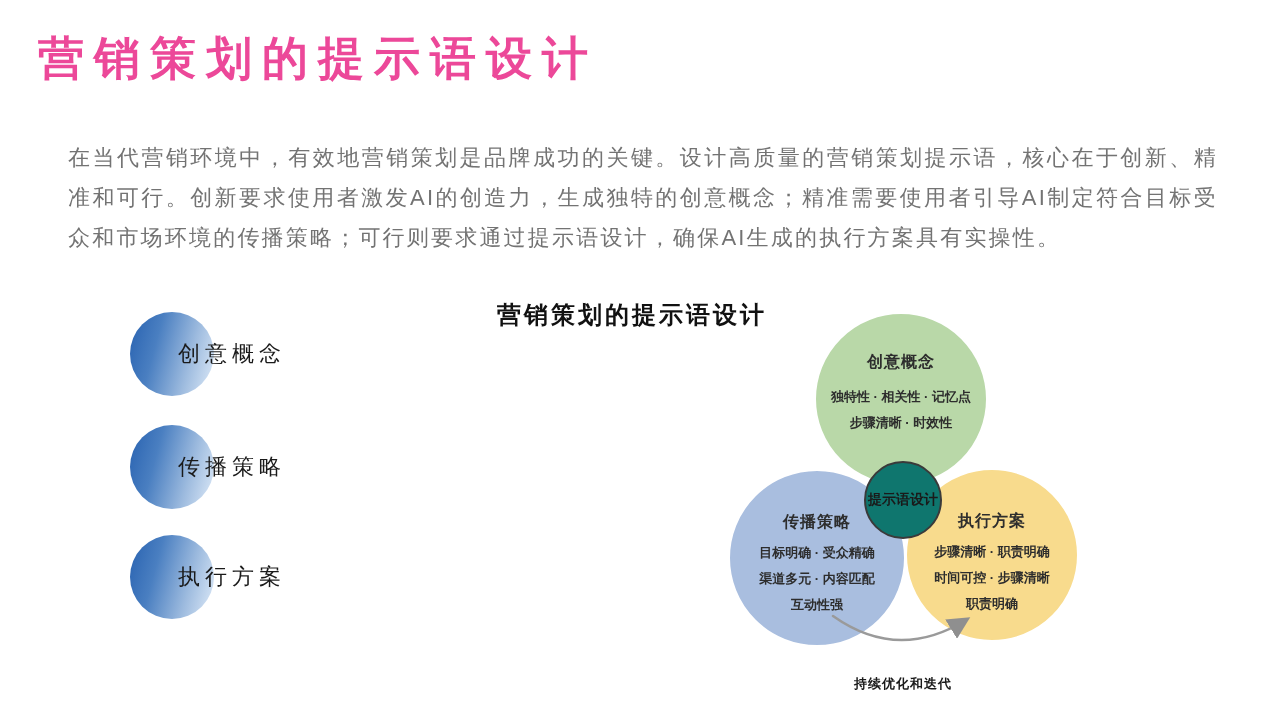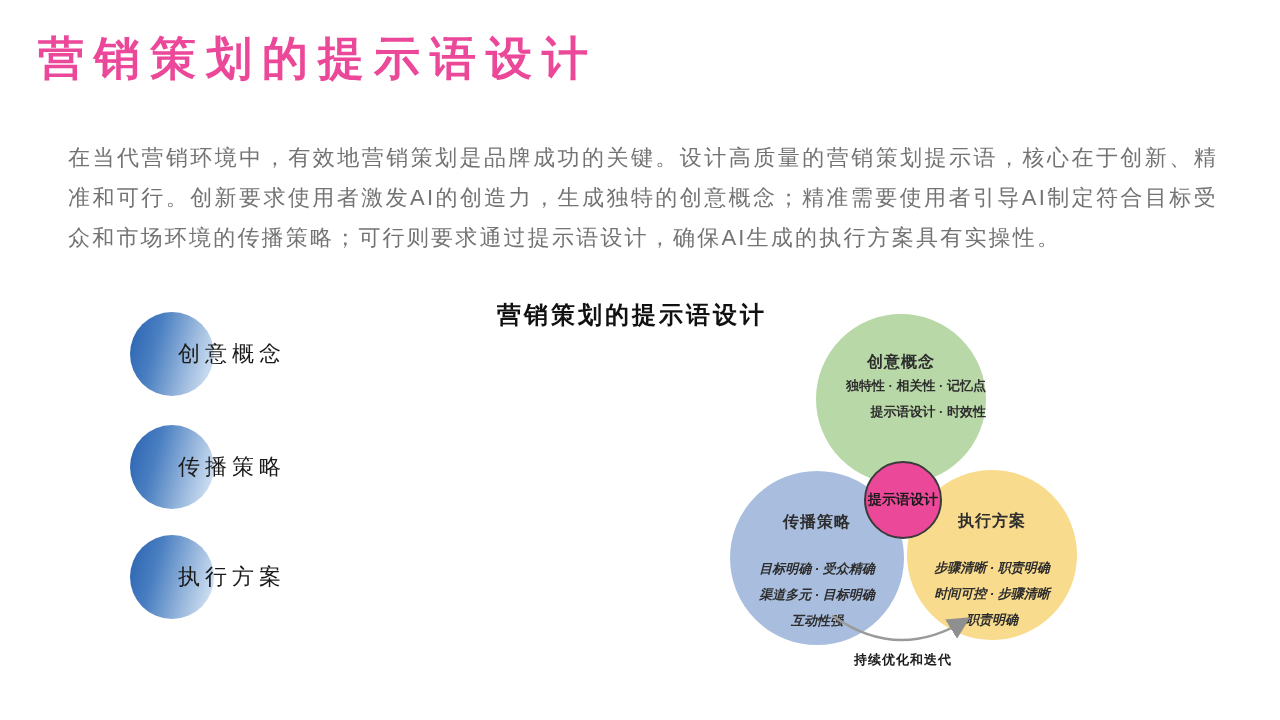--- a/index.html
+++ b/index.html
@@ -60,33 +60,33 @@
     text-align: center; color: #2d2d2d;
   }
   .vcircle .cheading { font-size: 16px; font-weight: 700; letter-spacing: 1px; }
   .vcircle .cline { font-size: 13px; font-weight: 700; line-height: 26px; white-space: nowrap; }
   .v-green  { left: 814px; top: 312px; width: 174px; height: 174px; z-index: 1; }
   .v-blue   { left: 728px; top: 469px; width: 178px; height: 178px; z-index: 2; }
   .v-yellow { left: 905px; top: 468px; width: 174px; height: 174px; z-index: 2; }
   .v-green  .cheading { margin-top: 38px; }
   .v-blue   .cheading { margin-top: 41px; }
   .v-yellow .cheading { margin-top: 41px; }
-  .v-green  .clines { margin-top: 0; text-align: right; }
-  .v-blue   .clines, .v-yellow .clines { margin-top: 23px; font-style: italic; }
+  .v-green  .clines { margin-top: 11px; }
+  .v-blue   .clines, .v-yellow .clines { margin-top: 7px; }
   .hub {
     position: absolute; left: 864px; top: 461px;
     width: 78px; height: 78px; border-radius: 50%;
-    background: #ec4899; border: 2px solid #3a3a3a;
+    background: #0f766e; border: 2px solid #3a3a3a;
     display: flex; align-items: center; justify-content: center;
     font-size: 14px; font-weight: 600; color: #1a1a1a;
     z-index: 5; white-space: nowrap;
   }
   .arrow-svg { position: absolute; left: 818px; top: 604px; z-index: 6; }
   .caption {
-    position: absolute; left: 813px; top: 651px; width: 180px;
+    position: absolute; left: 813px; top: 675px; width: 180px;
     text-align: center; font-size: 13px; font-weight: 700; color: #1a1a1a;
     letter-spacing: 1px; z-index: 6;
   }
 </style>
 </head>
 <body>
 
 <div class="slide">
 
   <h1 class="page-title">营销策划的提示语设计</h1>
@@ -105,29 +105,29 @@
     <span class="bcircle"></span>
     <span class="blabel">执行方案</span>
   </div>
 
   <div class="dtitle">营销策划的提示语设计</div>
 
   <div class="vcircle v-green" style="background: rgb(185, 216, 168);">
     <div class="cheading">创意概念</div>
     <div class="clines">
       <div class="cline">独特性 · 相关性 · 记忆点</div>
-      <div class="cline">提示语设计 · 时效性</div>
+      <div class="cline">步骤清晰 · 时效性</div>
     </div>
   </div>
 
   <div class="vcircle v-blue" style="background: rgb(169, 190, 223);">
     <div class="cheading">传播策略</div>
     <div class="clines">
       <div class="cline">目标明确 · 受众精确</div>
-      <div class="cline">渠道多元 · 目标明确</div>
+      <div class="cline">渠道多元 · 内容匹配</div>
       <div class="cline">互动性强</div>
     </div>
   </div>
 
   <div class="vcircle v-yellow" style="background: rgb(248, 219, 141);">
     <div class="cheading">执行方案</div>
     <div class="clines">
       <div class="cline">步骤清晰 · 职责明确</div>
       <div class="cline">时间可控 · 步骤清晰</div>
       <div class="cline">职责明确</div>

